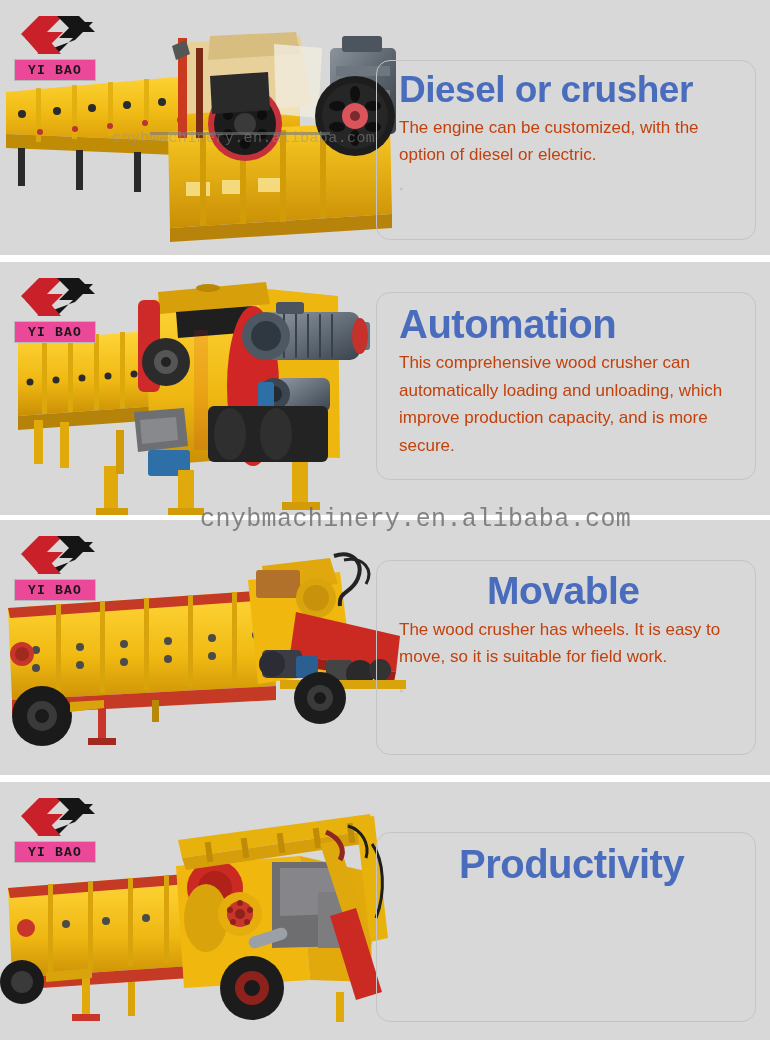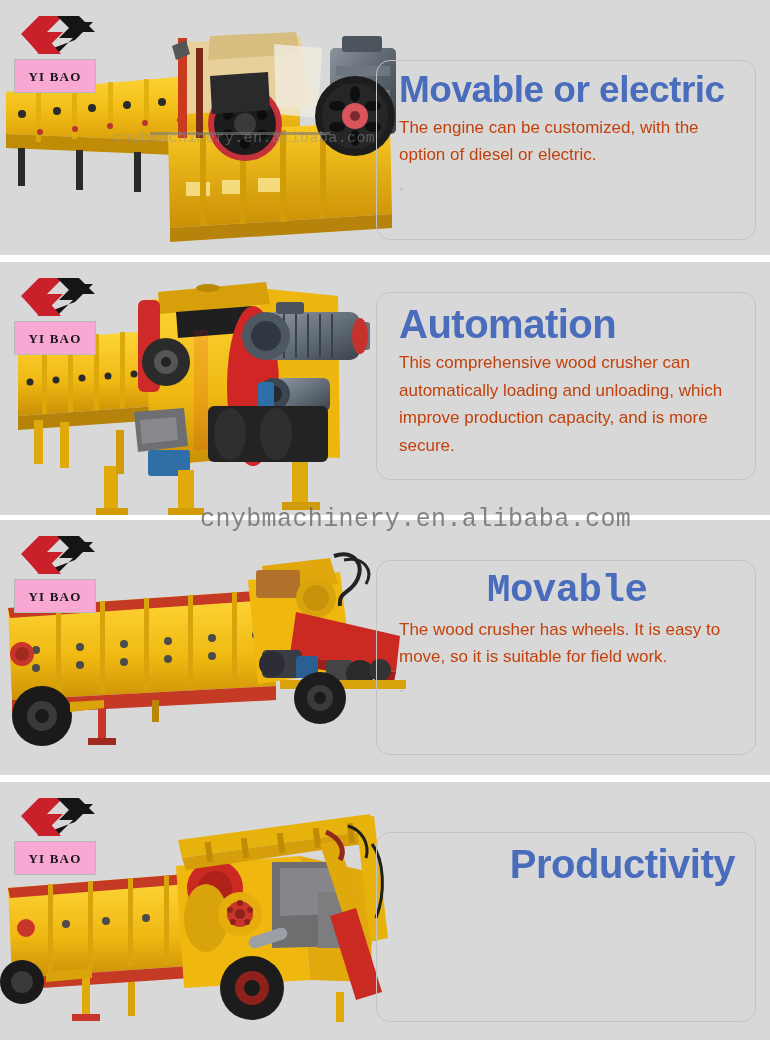--- a/index.html
+++ b/index.html
@@ -44,28 +44,28 @@
   .logo-mark {
     position: relative;
     width: 80px;
     height: 46px;
     margin-left: 3px;
   }
   .logo-mark svg { display: block; }
   .logo-name {
     margin-top: 1px;
     width: 82px;
-    height: 34px;
-    background: #f9a8d4;
+    height: 22px;
+    background: #ec4899;
     border: 1px solid #b9b9b9;
     box-sizing: border-box;
     display: flex;
     align-items: center;
     justify-content: center;
-    font-family: Liberation Serif, serif;
+    font-family: Liberation Mono, monospace;
     font-weight: bold;
     font-size: 13px;
     letter-spacing: 1.2px;
     color: #161616;
     line-height: 1;
   }
 
   
   .machine {
     position: absolute;
@@ -253,21 +253,21 @@
             <polygon points="4,22 22,4 46,4 30,20 46,20 34,32 14,32" fill="#c9202a"></polygon>
             <polygon points="20,42 40,42 56,26 42,26 58,10 76,10 58,28 58,28" fill="#151515"></polygon>
             <polygon points="40,4 62,4 78,20 56,20" fill="#151515"></polygon>
             <polygon points="8,26 30,26 44,42 22,42" fill="#c9202a"></polygon>
           </svg>
         </div>
         <div class="logo-name">YI  BAO</div>
       </div>
 
       <div class="card" style="left:376px; top:60px; width:380px; height:180px;">
-        <div class="card-title t1">Movable or electric</div>
+        <div class="card-title t1">Diesel or crusher</div>
         <div class="card-body">The engine can be customized, with the option of diesel or electric.</div>
         <span class="card-dot">。</span>
       </div>
 
     </div>
   </div>
 
   <div class="panel" id="panel-2" style="top:262px; height:253px;">
     <div class="panel-inner">
 
@@ -463,21 +463,21 @@
             <polygon points="4,22 22,4 46,4 30,20 46,20 34,32 14,32" fill="#c9202a"></polygon>
             <polygon points="20,42 40,42 56,26 42,26 58,10 76,10 58,28 58,28" fill="#151515"></polygon>
             <polygon points="40,4 62,4 78,20 56,20" fill="#151515"></polygon>
             <polygon points="8,26 30,26 44,42 22,42" fill="#c9202a"></polygon>
           </svg>
         </div>
         <div class="logo-name">YI  BAO</div>
       </div>
 
       <div class="card" style="left:376px; top:40px; width:380px; height:195px;">
-        <div class="card-title t3" style="margin-left:88px;font-family:Liberation Mono, monospace;">Movable</div>
+        <div class="card-title t3" style="margin-left:88px;">Movable</div>
         <div class="card-body">The wood crusher has wheels. It is easy to move, so it is suitable for field work.</div>
         <span class="card-dot">。</span>
       </div>
 
     </div>
   </div>
 
   <div class="panel" id="panel-4" style="top:782px; height:258px;">
     <div class="panel-inner">
 
@@ -567,19 +567,19 @@
             <polygon points="4,22 22,4 46,4 30,20 46,20 34,32 14,32" fill="#c9202a"></polygon>
             <polygon points="20,42 40,42 56,26 42,26 58,10 76,10 58,28 58,28" fill="#151515"></polygon>
             <polygon points="40,4 62,4 78,20 56,20" fill="#151515"></polygon>
             <polygon points="8,26 30,26 44,42 22,42" fill="#c9202a"></polygon>
           </svg>
         </div>
         <div class="logo-name">YI  BAO</div>
       </div>
 
       <div class="card" style="left:376px; top:50px; width:380px; height:190px;">
-        <div class="card-title t4" style="margin-left:28px;text-align:right;">Productivity</div>
+        <div class="card-title t4" style="margin-left:60px;">Productivity</div>
       </div>
 
     </div>
   </div>
 
 </div>
 
 </body></html>

